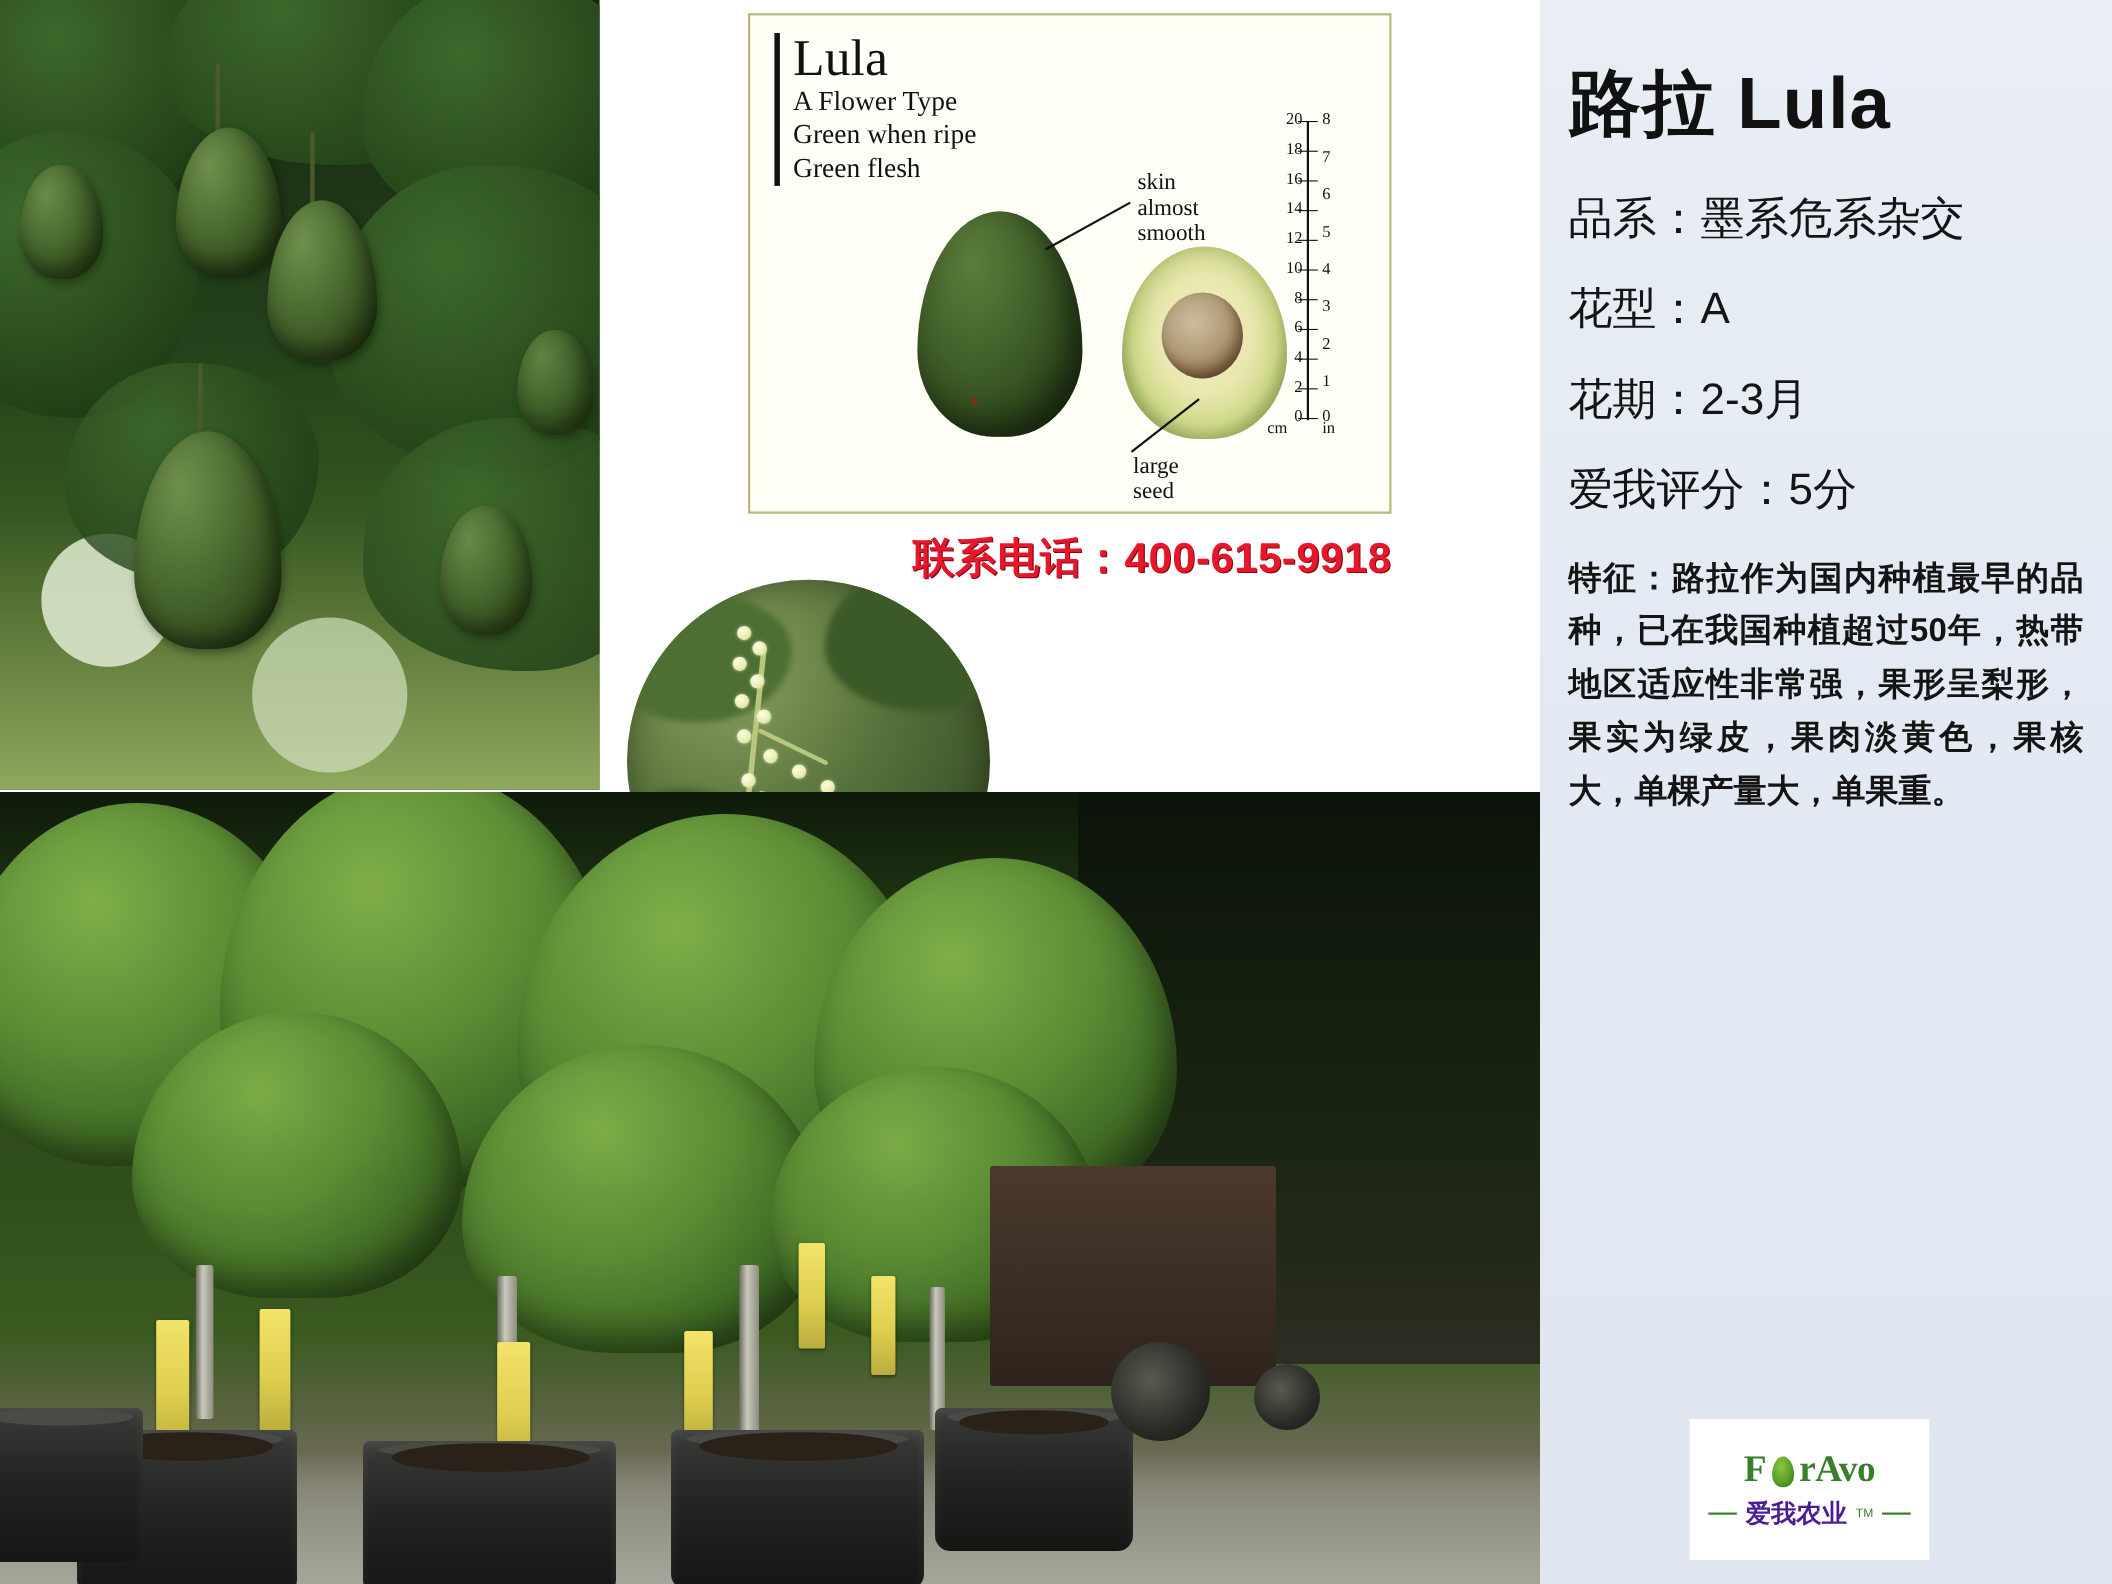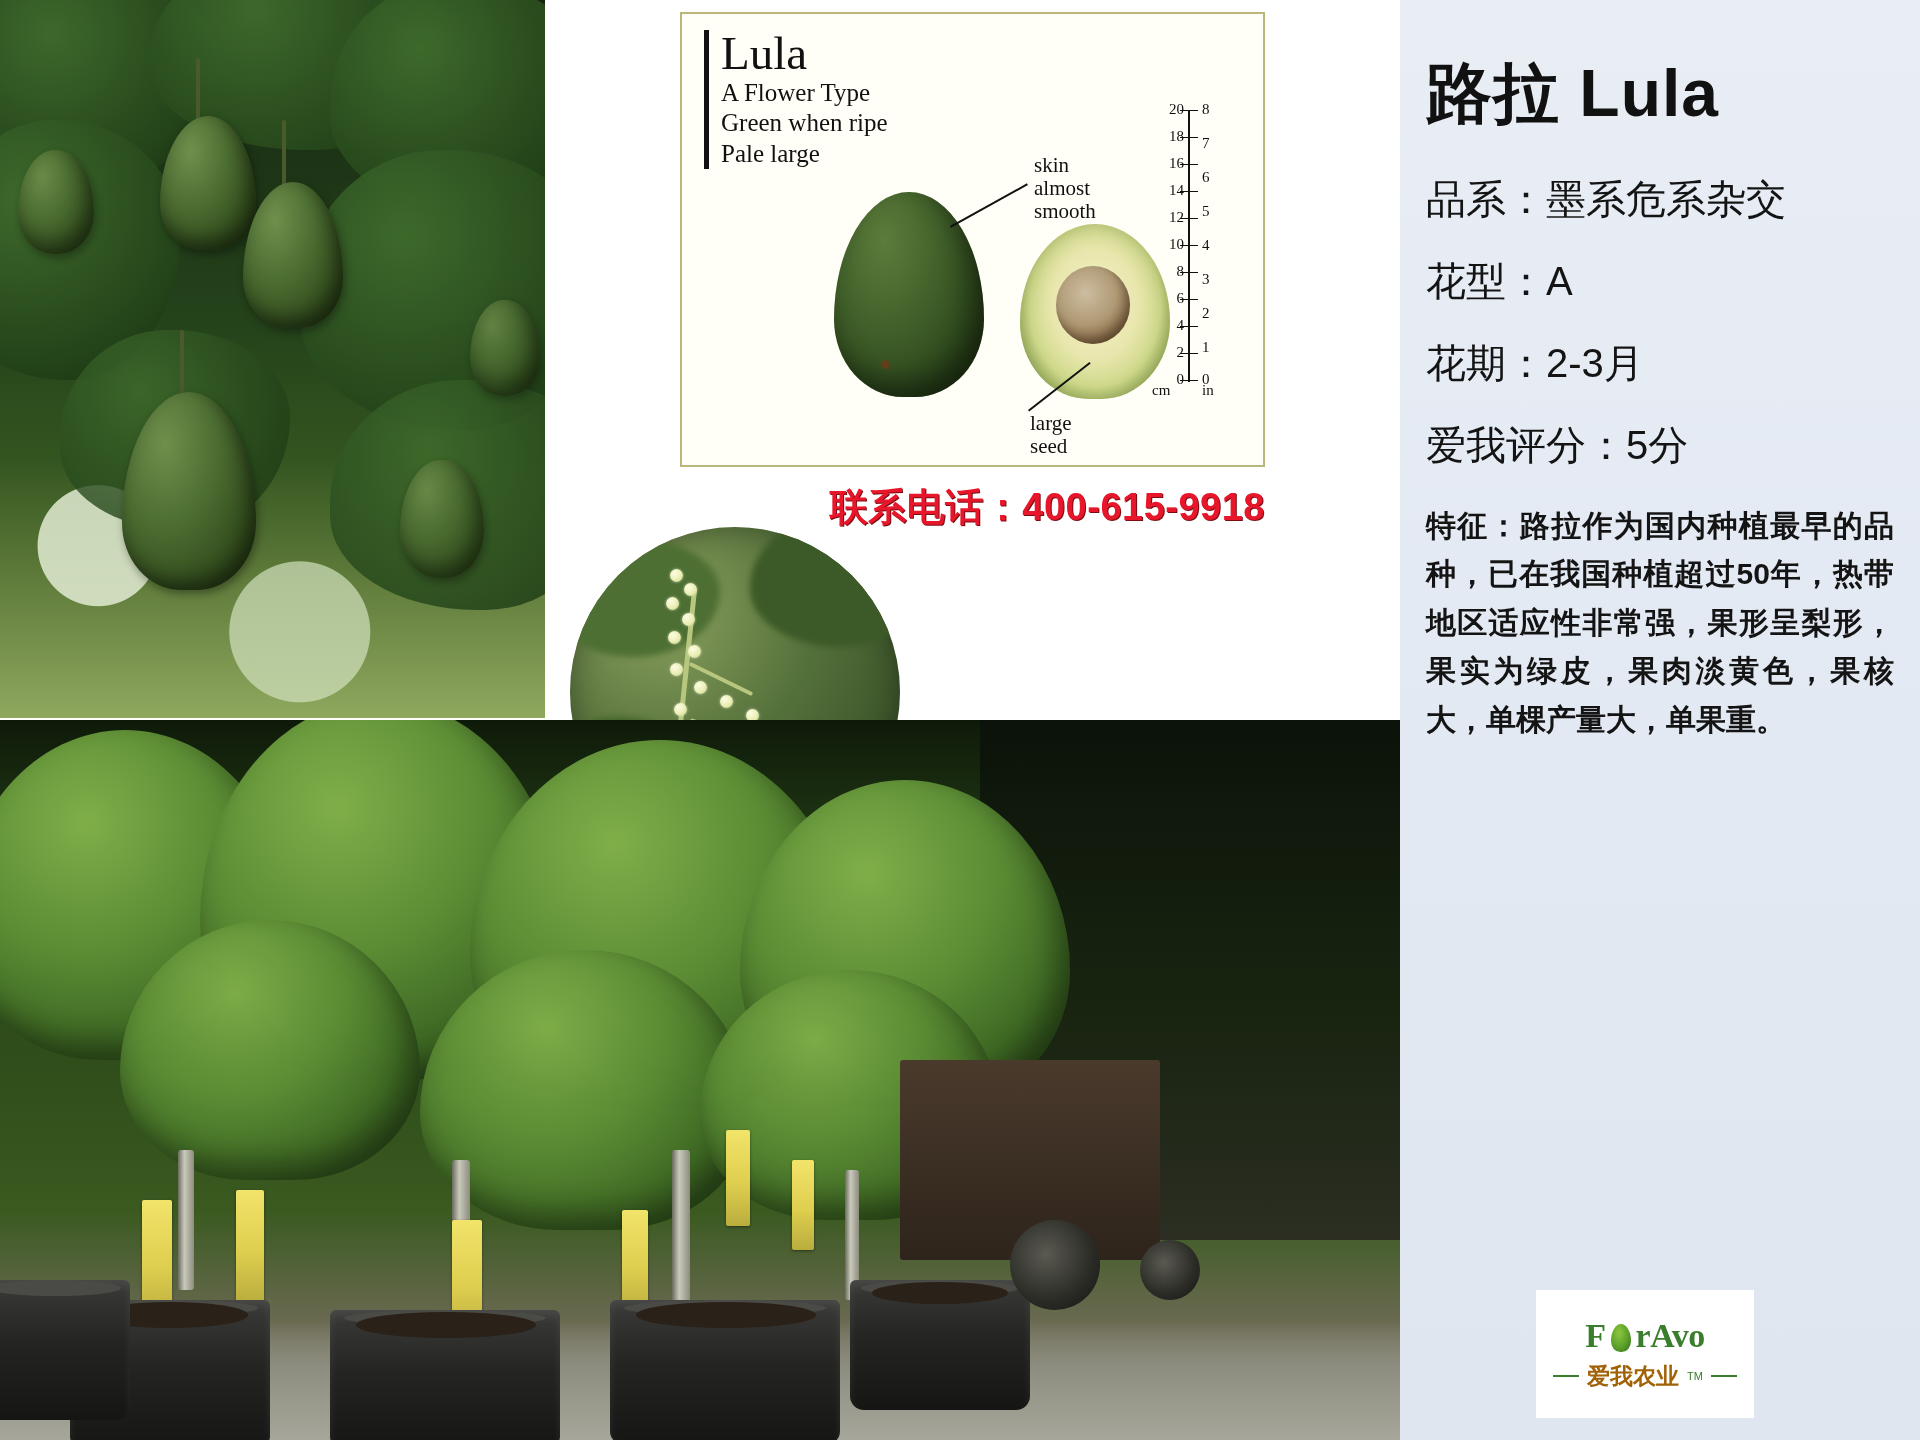--- a/index.html
+++ b/index.html
@@ -398,21 +398,21 @@
     gap: 8px;
   }
   .logo-sub .rule {
     width: 26px;
     height: 2px;
     background: #3a7d2c;
   }
   .logo-sub .cn {
     font-size: 23px;
     font-weight: 700;
-    color: #a16207;
+    color: #4c1d95;
   }
   .tm {
     font-size: 11px;
     vertical-align: super;
     color: #3a7d2c;
   }
 </style>
 </head>
 <body>
 
@@ -443,21 +443,21 @@
       <div class="avo" style="left:18px; top:150px; width:76px; height:104px; opacity:.9;"></div>
       <div class="avo" style="left:400px; top:460px; width:84px; height:118px; opacity:.85;"></div>
       <div class="avo" style="left:470px; top:300px; width:70px; height:96px; opacity:.8;"></div>
     </div>
 
     <div class="chart-card">
       <div class="title-block">
         <div class="cv-name">Lula</div>
         <div class="cv-line">A Flower Type</div>
         <div class="cv-line">Green when ripe</div>
-        <div class="cv-line">Pale large</div>
+        <div class="cv-line">Green flesh</div>
       </div>
 
       <div class="fruit-whole">
         <div class="speck"></div>
       </div>
 
       <div class="fruit-half">
         <div class="seed"></div>
       </div>
 

